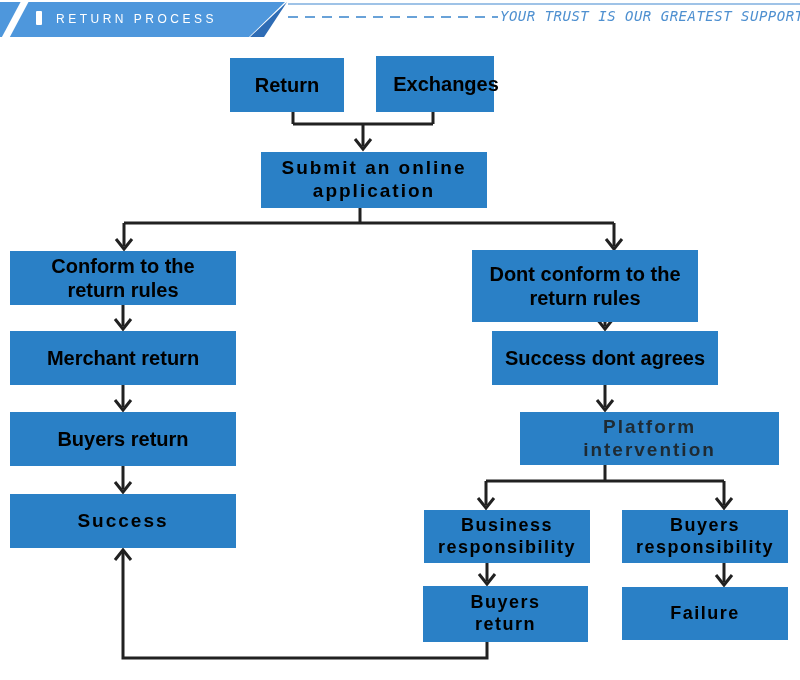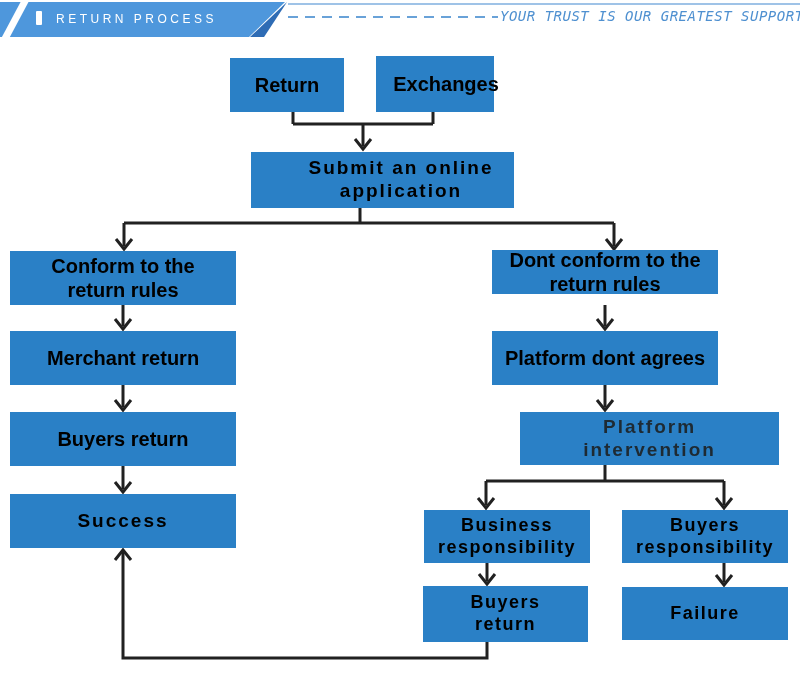--- a/index.html
+++ b/index.html
@@ -27,26 +27,26 @@
   
   .node{position:absolute;background:#2a80c6;display:flex;align-items:center;justify-content:center;
         text-align:center;}
   .node .label{color:#000000;font-weight:bold;font-size:20px;line-height:1.2;white-space:pre-line;}
   .node.spaced .label{font-size:19px;letter-spacing:2px;}
   .node.small .label{font-size:18px;letter-spacing:1.5px;}
   .node.darktext .label{color:#1e2a33;}
 
   .n-return{left:230px;top:58px;width:114px;height:54px;}
   .n-exchanges{left:376px;top:56px;width:96px;height:56px;padding-left:22px;}
-  .n-submit{left:251px;top:152px;width:226px;height:56px;padding-left:37px;}
+  .n-submit{left:261px;top:152px;width:226px;height:56px;}
   .n-conform{left:10px;top:251px;width:226px;height:54px;}
   .n-merchant-agrees{left:10px;top:331px;width:226px;height:54px;}
   .n-buyers-return-1{left:10px;top:412px;width:226px;height:54px;}
   .n-success{left:10px;top:494px;width:226px;height:54px;}
-  .n-dont-conform{left:492px;top:250px;width:226px;height:44px;}
+  .n-dont-conform{left:472px;top:250px;width:226px;height:72px;}
   .n-merchant-dont-agrees{left:492px;top:331px;width:226px;height:54px;}
   .n-platform{left:520px;top:412px;width:259px;height:53px;}
   .n-business-resp{left:424px;top:510px;width:166px;height:53px;}
   .n-buyers-resp{left:622px;top:510px;width:166px;height:53px;}
   .n-buyers-return-2{left:423px;top:586px;width:165px;height:56px;}
   .n-failure{left:622px;top:587px;width:166px;height:53px;}
 
   .connectors{position:absolute;left:0;top:0;pointer-events:none;}
   .connectors *{stroke:#212121;stroke-width:3;fill:none;}
 </style>
@@ -120,21 +120,21 @@
     <span class="label">Buyers return</span>
   </div>
   <div class="node n-success spaced">
     <span class="label">Success</span>
   </div>
   <div class="node n-dont-conform">
     <span class="label">Dont conform to the
 return rules</span>
   </div>
   <div class="node n-merchant-dont-agrees">
-    <span class="label">Platform dont agrees</span>
+    <span class="label">Success dont agrees</span>
   </div>
   <div class="node n-platform spaced darktext">
     <span class="label">Platform
 intervention</span>
   </div>
   <div class="node n-business-resp small">
     <span class="label">Business
 responsibility</span>
   </div>
   <div class="node n-buyers-resp small">

